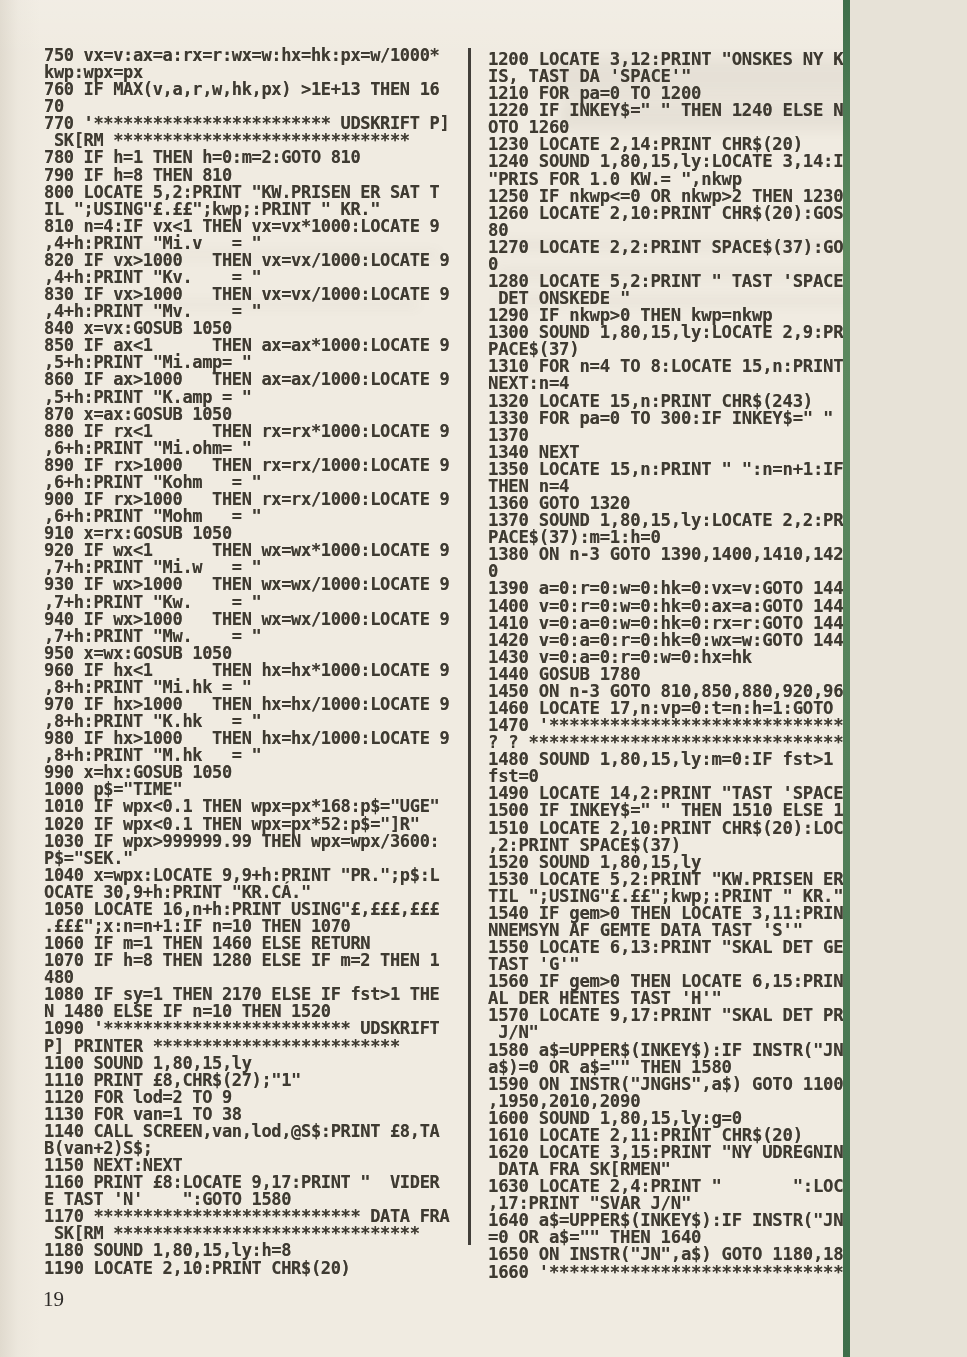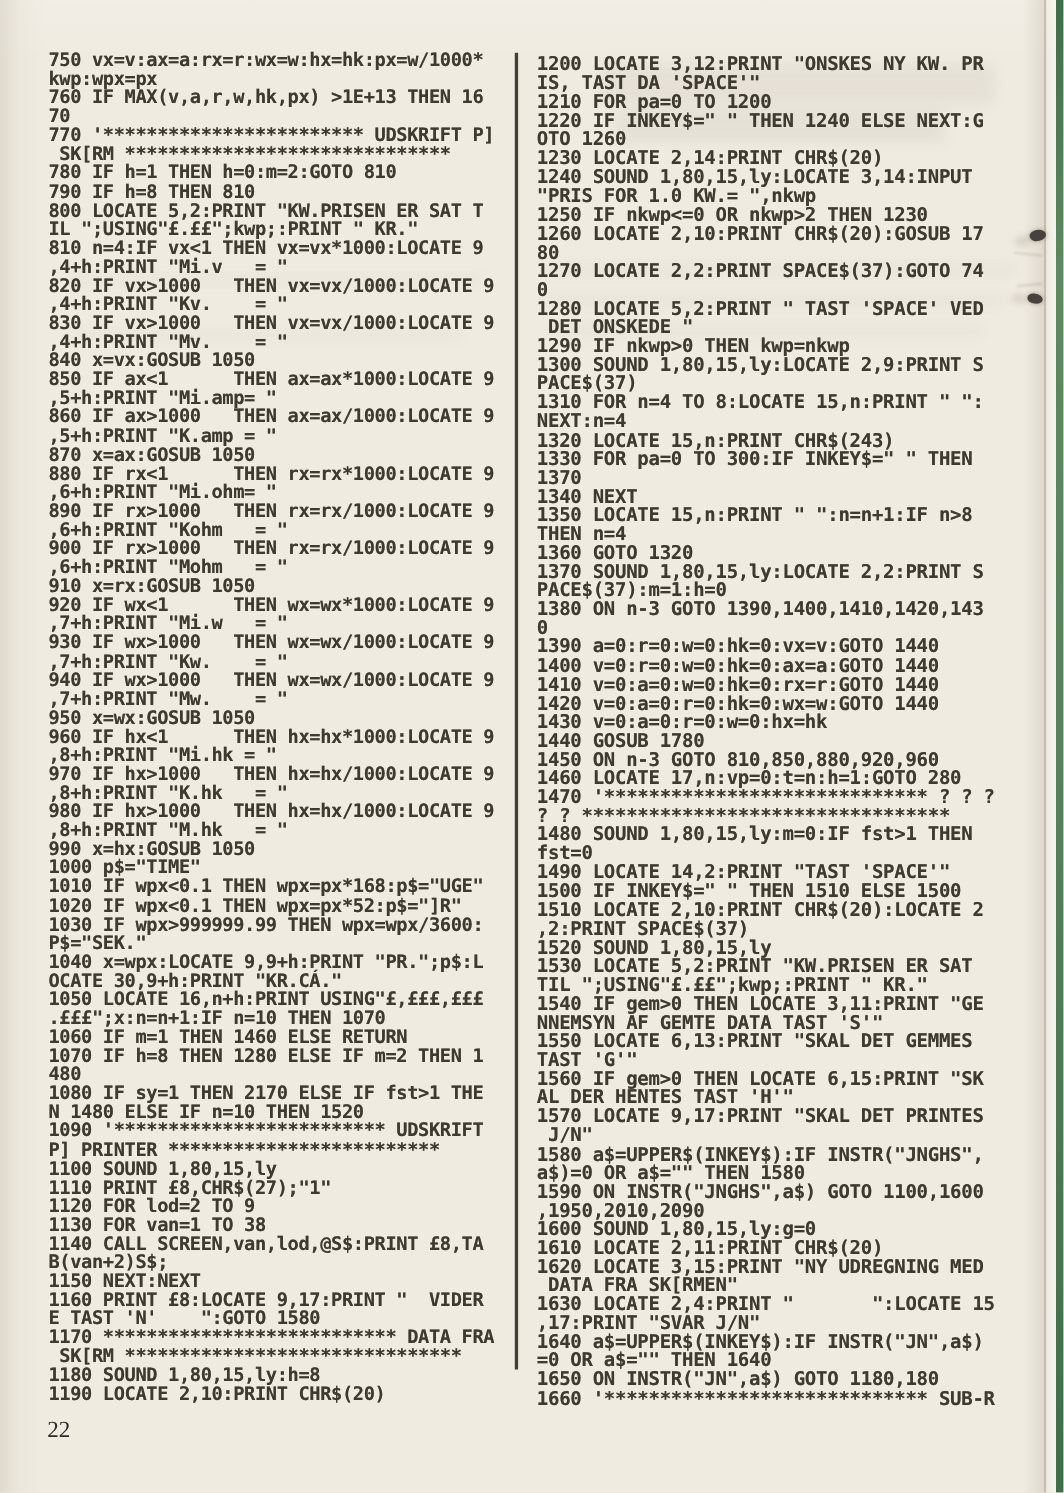--- a/index.html
+++ b/index.html
@@ -13,21 +13,21 @@
   }
   html,body{margin:0;padding:0;}
   body{
     width:967px;height:1357px;
     background:#e7e2d7;
     font-family:"DejaVu Sans","Liberation Sans",sans-serif;
     overflow:hidden;
   }
   .page{
     position:relative;
-    width:967px;height:1357px;
+    width:850px;height:1357px;
     background:
       linear-gradient(90deg, rgba(168,158,140,0.22) 0px, rgba(168,158,140,0.05) 18px, rgba(0,0,0,0) 40px),
       linear-gradient(90deg, rgba(0,0,0,0) 930px, rgba(150,140,122,0.18) 948px, rgba(0,0,0,0) 952px, rgba(255,255,255,0.35) 958px),
       linear-gradient(180deg, rgba(255,255,255,0.12), rgba(0,0,0,0) 60px),
       var(--paper);
     overflow:hidden;
   }
   
   .ghost{
     position:absolute;
@@ -262,21 +262,21 @@
  DATA FRA SK[RMEN"
 1630 LOCATE 2,4:PRINT "       ":LOCATE 15
 ,17:PRINT "SVAR J/N"
 1640 a$=UPPER$(INKEY$):IF INSTR("JN",a$)
 =0 OR a$="" THEN 1640
 1650 ON INSTR("JN",a$) GOTO 1180,180
 1660 '***************************** SUB-R</pre>
 
   <div class="divider"></div>
 
-  <div class="page-number">22</div>
+  <div class="page-number">19</div>
 
   <div class="fold-line"></div>
   <div class="crease crease-1"></div>
   <div class="crease crease-2"></div>
   <div class="staple staple-1"></div>
   <div class="staple staple-2"></div>
   <div class="edge-strip"></div>
 
 </div>
 

